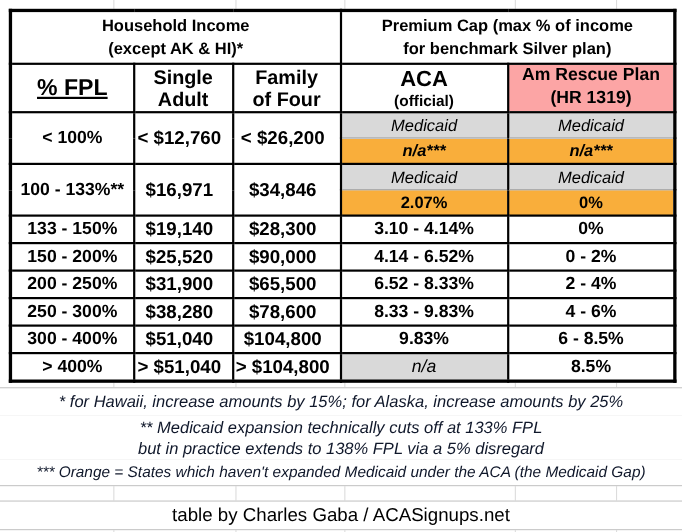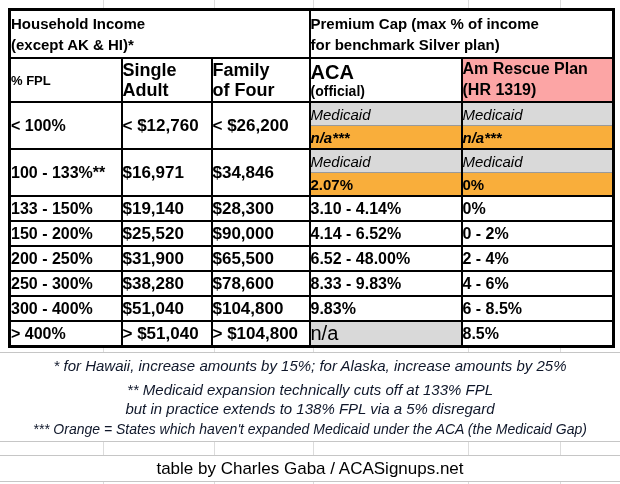--- a/index.html
+++ b/index.html
@@ -10,46 +10,46 @@
   
   .vline { position:absolute; top:0; bottom:0; width:1px; background:#dcdcdc; z-index:0; }
   .v1{left:103px}.v2{left:214px}.v3{left:313px}.v4{left:468px}.v5{left:560px}
 
   table#main {
     position:absolute; left:8px; top:8px; width:604px; z-index:2;
     border-collapse:collapse; table-layout:fixed; background:#ffffff;
     border:3px solid #000;
   }
   #main td, #main th {
-    border:2px solid #000; padding:0; text-align:left; vertical-align:middle;
+    border:2px solid #000; padding:0; text-align:center; vertical-align:middle;
     font-family:"Liberation Sans", sans-serif; color:#000; overflow:hidden;
   }
   .r-h1 td { height:46px; font-size:15px; font-weight:bold; line-height:1.4; }
   .r-h2 th { height:42px; font-weight:bold; }
-  .h-fpl  { font-size:13px; }
+  .h-fpl  { font-size:21px;text-decoration:underline; }
   .h-two  { font-size:18px; line-height:1.12; }
   .h-aca .big   { font-size:20px; line-height:1.1; }
   .h-aca .small { font-size:14px; line-height:1.2; }
   .h-arp  { background:#fca5a5; font-size:16px; line-height:1.3;margin-top:20px; }
 
   .c-fpl   { font-size:16px; font-weight:bold; }
   .c-money { font-size:17px; font-weight:bold; text-align:left; padding-right:7px !important; }
   .c-pct   { font-size:16px; font-weight:bold; }
   .r-simple td { height:23px; }
 
   .c-gray {
     height:22px; background:#d9d9d9; font-style:italic; font-weight:500;
     font-size:15px; border-bottom:1px solid #9a9a9a !important;
   }
   .c-orange {
     height:22px; background:#f9ae3b; font-weight:bold; font-size:15px;
     border-top:1px solid #9a9a9a !important;
   }
   .c-orange.italic { font-style:italic; }
-  .c-nagray { background:#d9d9d9; font-weight:normal; font-size:20px; }
+  .c-nagray { background:#d9d9d9; font-style:italic; font-weight:normal; font-size:16px; }
 
   .note {
     position:absolute; left:0; width:620px; background:#ffffff; z-index:2;
     text-align:center; font-style:italic; font-size:15px; color:#0f172a;
     box-sizing:border-box; border-top:1px solid #c6c6c6; border-bottom:1px solid #c6c6c6;
   }
   #note1 { top:352px; height:27px; line-height:25px; }
   #note2 { top:378px; height:41px; line-height:19px; padding-top:2px; border-top:none; }
   #note3 { top:418px; height:24px; line-height:22px; border-top:none; font-size:14px; }
   #credit {
@@ -143,21 +143,21 @@
       <td class="c-fpl">150 - 200%</td>
       <td class="c-money">$25,520</td>
       <td class="c-money">$90,000</td>
       <td class="c-pct">4.14 - 6.52%</td>
       <td class="c-pct">0 - 2%</td>
     </tr>
     <tr class="r-simple">
       <td class="c-fpl">200 - 250%</td>
       <td class="c-money">$31,900</td>
       <td class="c-money">$65,500</td>
-      <td class="c-pct">6.52 - 48.00%</td>
+      <td class="c-pct">6.52 - 8.33%</td>
       <td class="c-pct">2 - 4%</td>
     </tr>
     <tr class="r-simple">
       <td class="c-fpl">250 - 300%</td>
       <td class="c-money">$38,280</td>
       <td class="c-money">$78,600</td>
       <td class="c-pct">8.33 - 9.83%</td>
       <td class="c-pct">4 - 6%</td>
     </tr>
     <tr class="r-simple">

